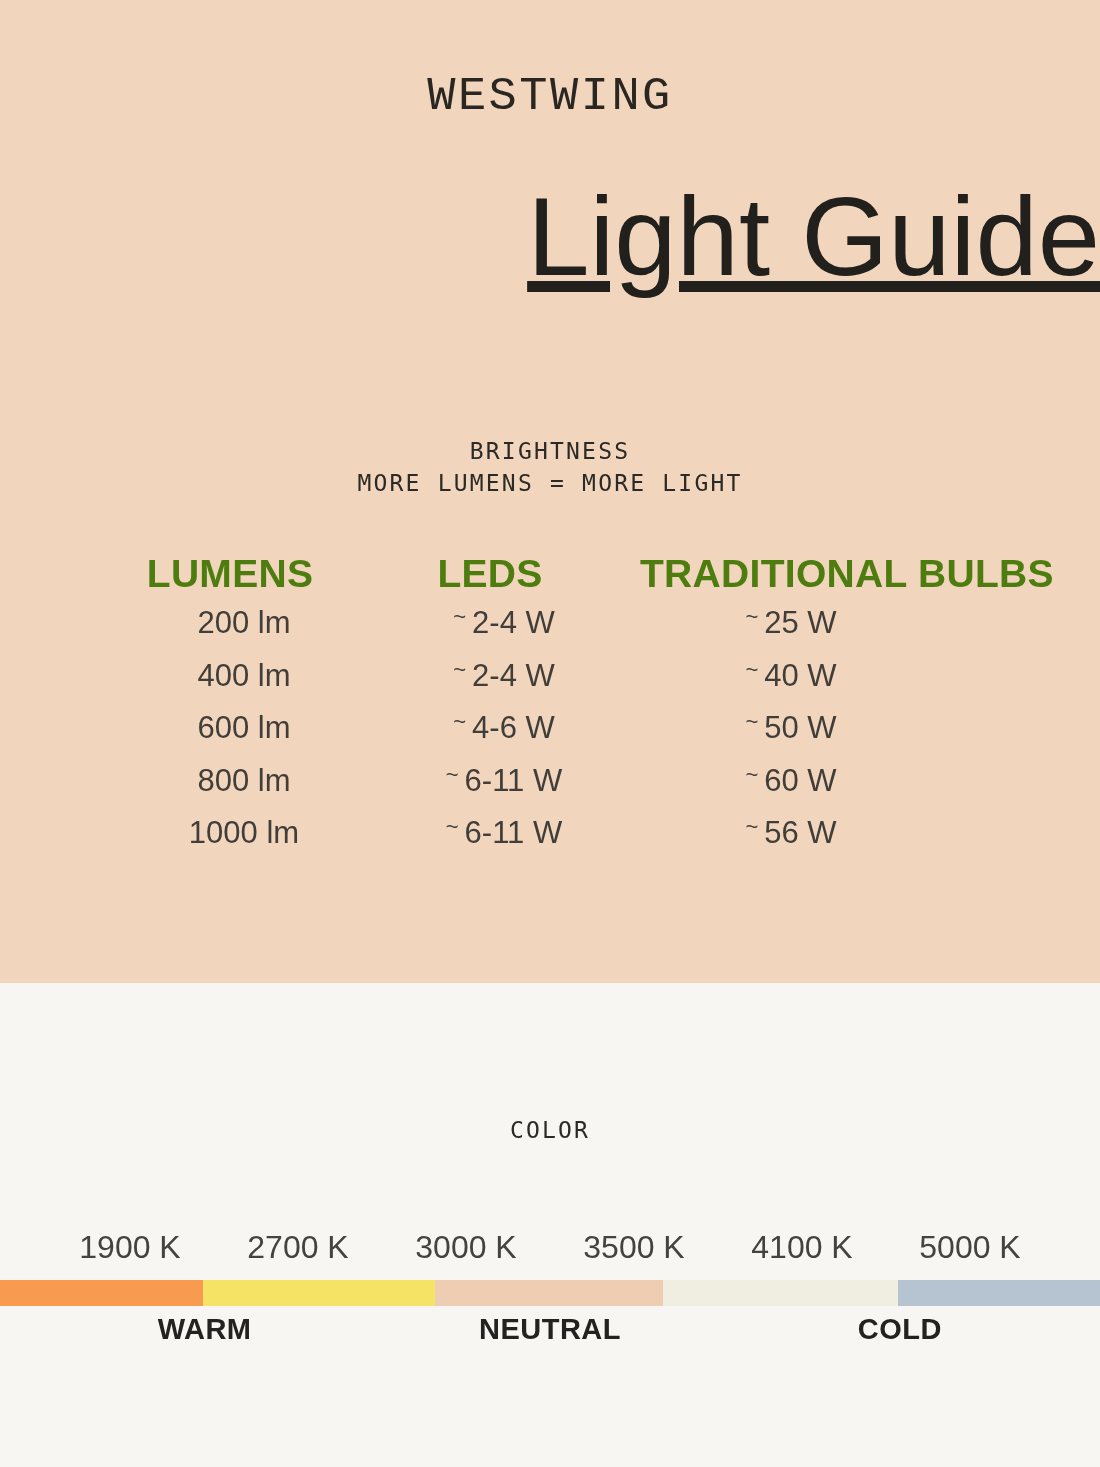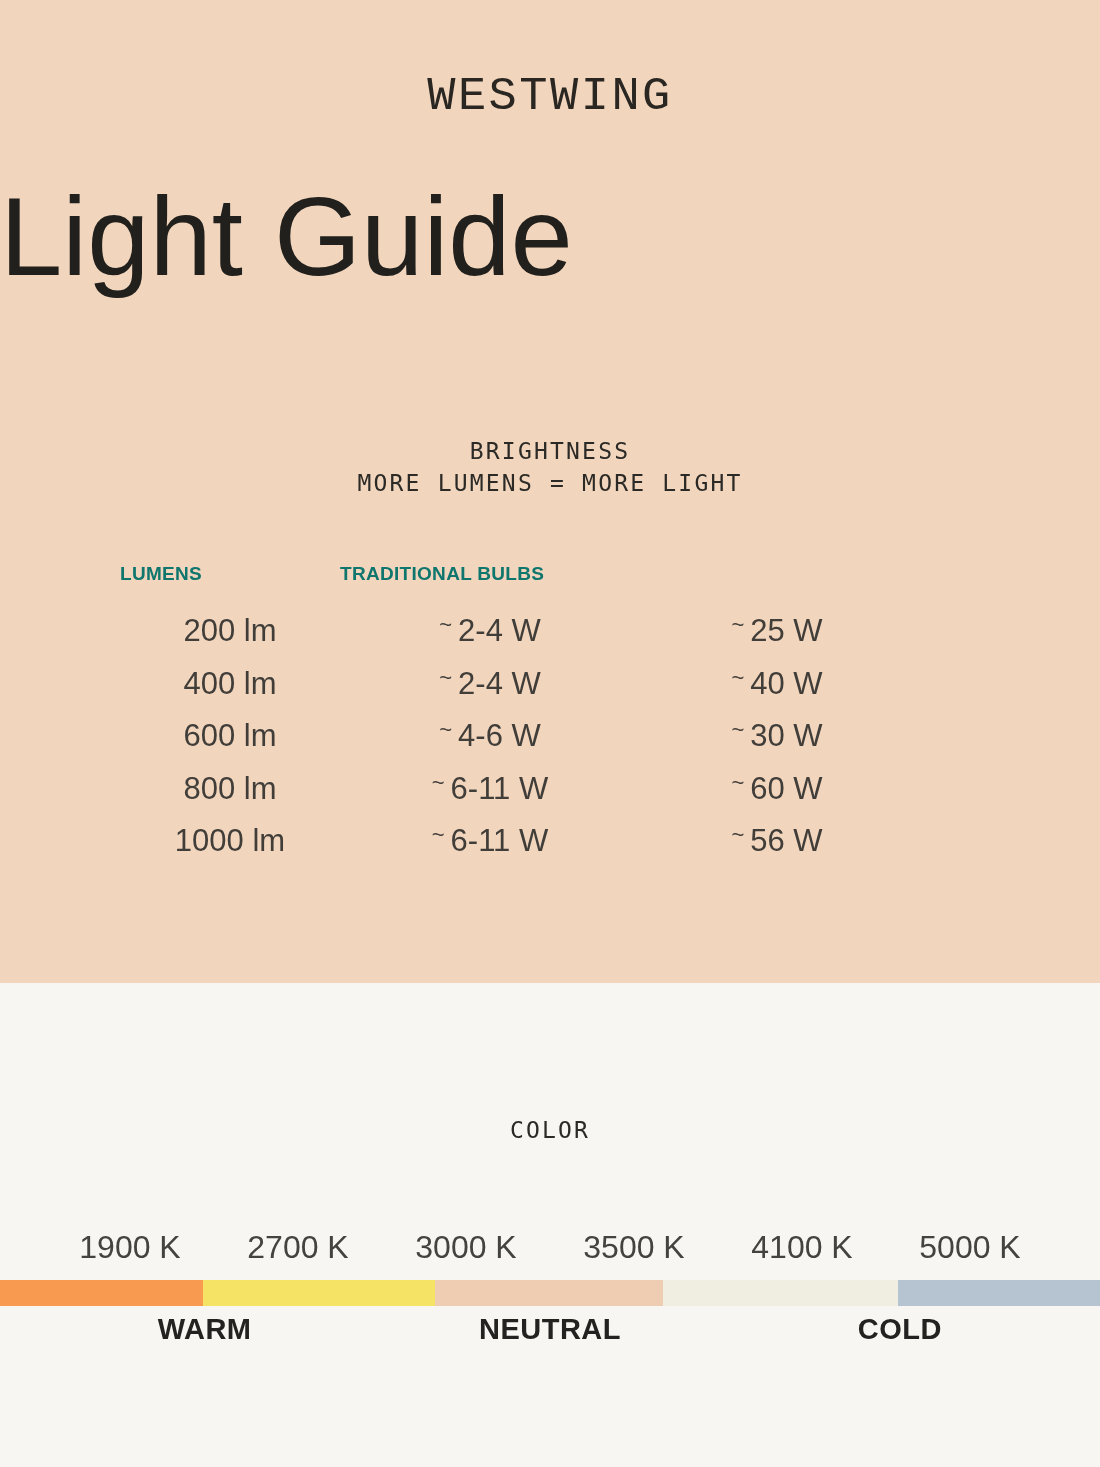--- a/index.html
+++ b/index.html
@@ -24,23 +24,24 @@
 
   .brand{
     position:absolute;top:70px;left:0;width:100%;
     text-align:center;
     font-family:Liberation Mono, monospace;
     font-size:47px;letter-spacing:2.5px;
     color:#2A2722;
   }
   .title{
     position:absolute;top:181px;left:0;width:100%;
-    text-align:left;
+    text-align:right;
     font-size:112px;font-weight:400;line-height:1;
     color:var(--heading-color);
+    text-decoration:underline;
   }
   .mono{
     position:absolute;left:0;width:100%;
     text-align:center;
     font-family:"DejaVu Sans Mono","Liberation Mono",monospace;
     font-size:23px;letter-spacing:2.2px;
     color:var(--mono-color);
     white-space:nowrap;
   }
   .brightness-heading{top:438px;}
@@ -48,26 +49,26 @@
   .color-heading{top:134px;}
   .color-sub{top:166px;}
 
   .table{position:absolute;top:557px;left:0;width:100%;}
   .grid-row{
     display:grid;
     grid-template-columns:220px 300px 274px;
     padding-left:120px;
   }
   .th{
-    white-space:nowrap;
-    font-size:19px;font-weight:700;letter-spacing:0.3px;
+    text-align:center;white-space:nowrap;
+    font-size:39px;font-weight:700;letter-spacing:0.3px;
     line-height:34px;
-    color:#0f766e;
+    color:#4d7c0f;
   }
-  .tbody{margin-top:14px;}
+  .tbody{margin-top:6px;padding-left:14px;}
   .td{
     text-align:center;white-space:nowrap;
     font-size:31px;font-weight:400;
     line-height:52.5px;height:52.5px;
     color:var(--body-color);
   }
   .tilde{
     display:inline-block;
     font-size:22px;
     position:relative;top:-9px;
@@ -106,37 +107,38 @@
   <section class="top">
     <div class="brand">WESTWING</div>
     <h1 class="title">Light Guide</h1>
 
     <div class="mono brightness-heading">BRIGHTNESS</div>
     <div class="mono brightness-sub">MORE LUMENS = MORE LIGHT</div>
 
     <div class="table">
       <div class="grid-row thead">
         <div class="th">LUMENS</div>
+        <div class="th">LEDS</div>
         <div class="th">TRADITIONAL BULBS</div>
       </div>
       <div class="tbody" id="table-body">
           <div class="grid-row tr">
             <div class="td">200 lm</div>
             <div class="td"><span class="tilde">~</span><span>2-4 W</span></div>
             <div class="td"><span class="tilde">~</span><span>25 W</span></div>
           </div>
           <div class="grid-row tr">
             <div class="td">400 lm</div>
             <div class="td"><span class="tilde">~</span><span>2-4 W</span></div>
             <div class="td"><span class="tilde">~</span><span>40 W</span></div>
           </div>
           <div class="grid-row tr">
             <div class="td">600 lm</div>
             <div class="td"><span class="tilde">~</span><span>4-6 W</span></div>
-            <div class="td"><span class="tilde">~</span><span>30 W</span></div>
+            <div class="td"><span class="tilde">~</span><span>50 W</span></div>
           </div>
           <div class="grid-row tr">
             <div class="td">800 lm</div>
             <div class="td"><span class="tilde">~</span><span>6-11 W</span></div>
             <div class="td"><span class="tilde">~</span><span>60 W</span></div>
           </div>
           <div class="grid-row tr">
             <div class="td">1000 lm</div>
             <div class="td"><span class="tilde">~</span><span>6-11 W</span></div>
             <div class="td"><span class="tilde">~</span><span>56 W</span></div>

